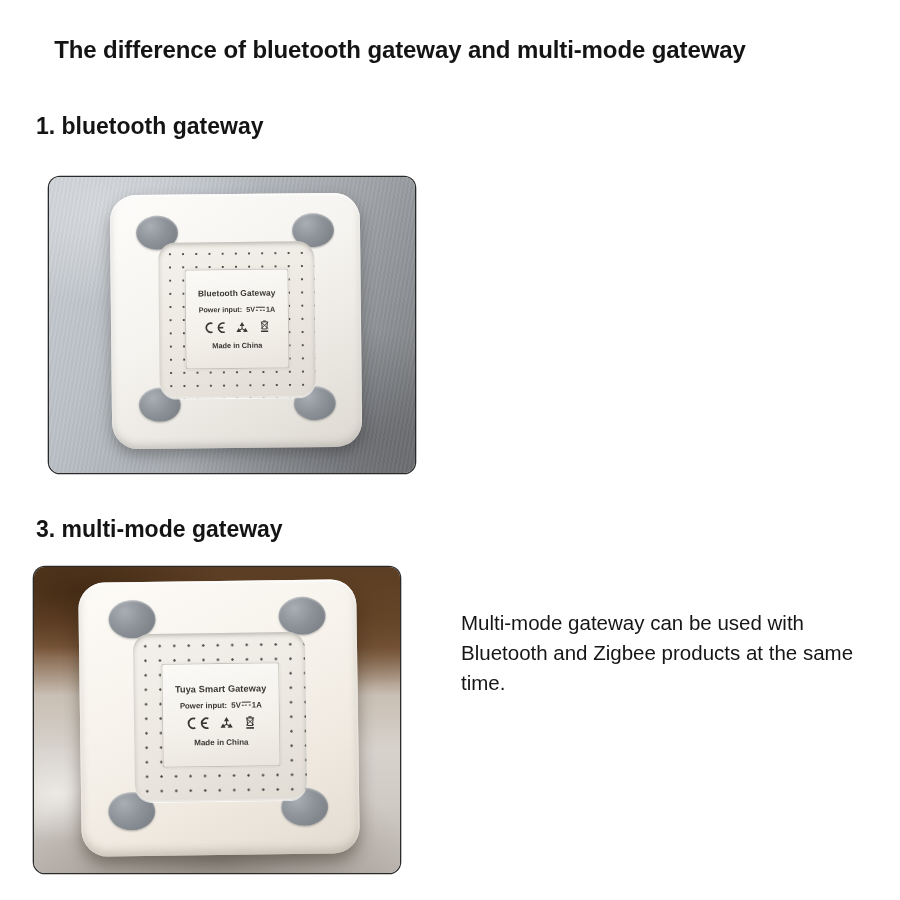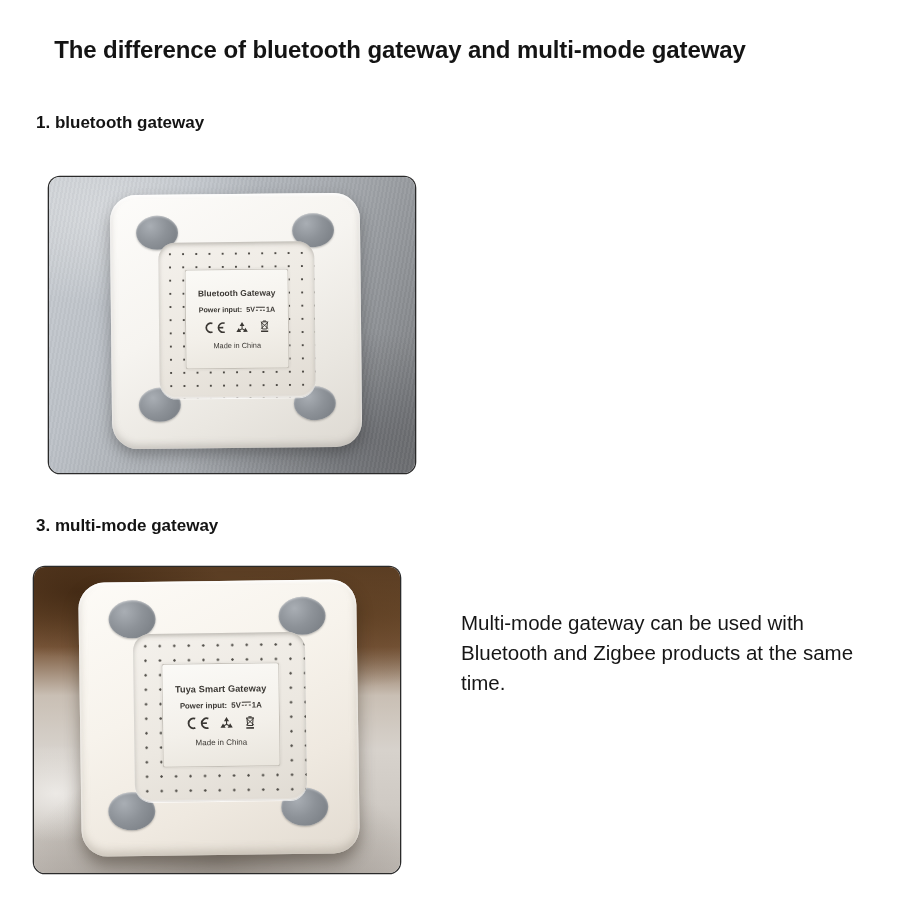--- a/index.html
+++ b/index.html
@@ -16,21 +16,21 @@
 
   
   .doc-title{
     position:absolute;left:0;top:36px;width:800px;
     text-align:center;
     font-size:24px;font-weight:bold;letter-spacing:-0.1px;
     color:#141414;
   }
   .section-heading{
     position:absolute;left:36px;
-    font-size:17px;font-weight:bold;color:#141414;
+    font-size:23px;font-weight:bold;color:#141414;
   }
   #sec1-heading{top:113px;}
   #sec2-heading{top:516px;}
 
   
   .desc{
     position:absolute;left:461px;width:430px;
     font-size:20.5px;line-height:30px;color:#161616;
     font-weight:400;
   }
@@ -160,21 +160,21 @@
   .lbl-title{font-size:8.4px;font-weight:bold;letter-spacing:.1px;margin-bottom:7px;white-space:nowrap;}
   .lbl-power{font-size:7.2px;font-weight:bold;margin-bottom:6px;white-space:nowrap;display:flex;align-items:center;gap:1px;}
   .dcsym{display:inline-block;width:9px;position:relative;height:6px;}
   .dcsym i{position:absolute;left:0;background:#3a3733;display:block;}
   .dcsym i:nth-child(1){top:0;width:9px;height:1.2px;}
   .dcsym i:nth-child(2){top:3px;width:2px;height:1.1px;}
   .dcsym i:nth-child(3){top:3px;left:3.5px;width:2px;height:1.1px;}
   .dcsym i:nth-child(4){top:3px;left:7px;width:2px;height:1.1px;}
 
   .lbl-symbols{display:flex;align-items:center;gap:9px;margin-bottom:7px;}
-  .lbl-made{font-size:7.4px;font-weight:400;white-space:nowrap;}
+  .lbl-made{font-size:7.4px;font-weight:700;white-space:nowrap;}
 
   #device2 .lbl-title{font-size:9.2px;}
   #device2 .lbl-power{font-size:7.8px;}
   #device2 .lbl-made{font-size:8px;}
 
   svg.sym{display:block;}
 </style>
 </head>
 <body>
 

